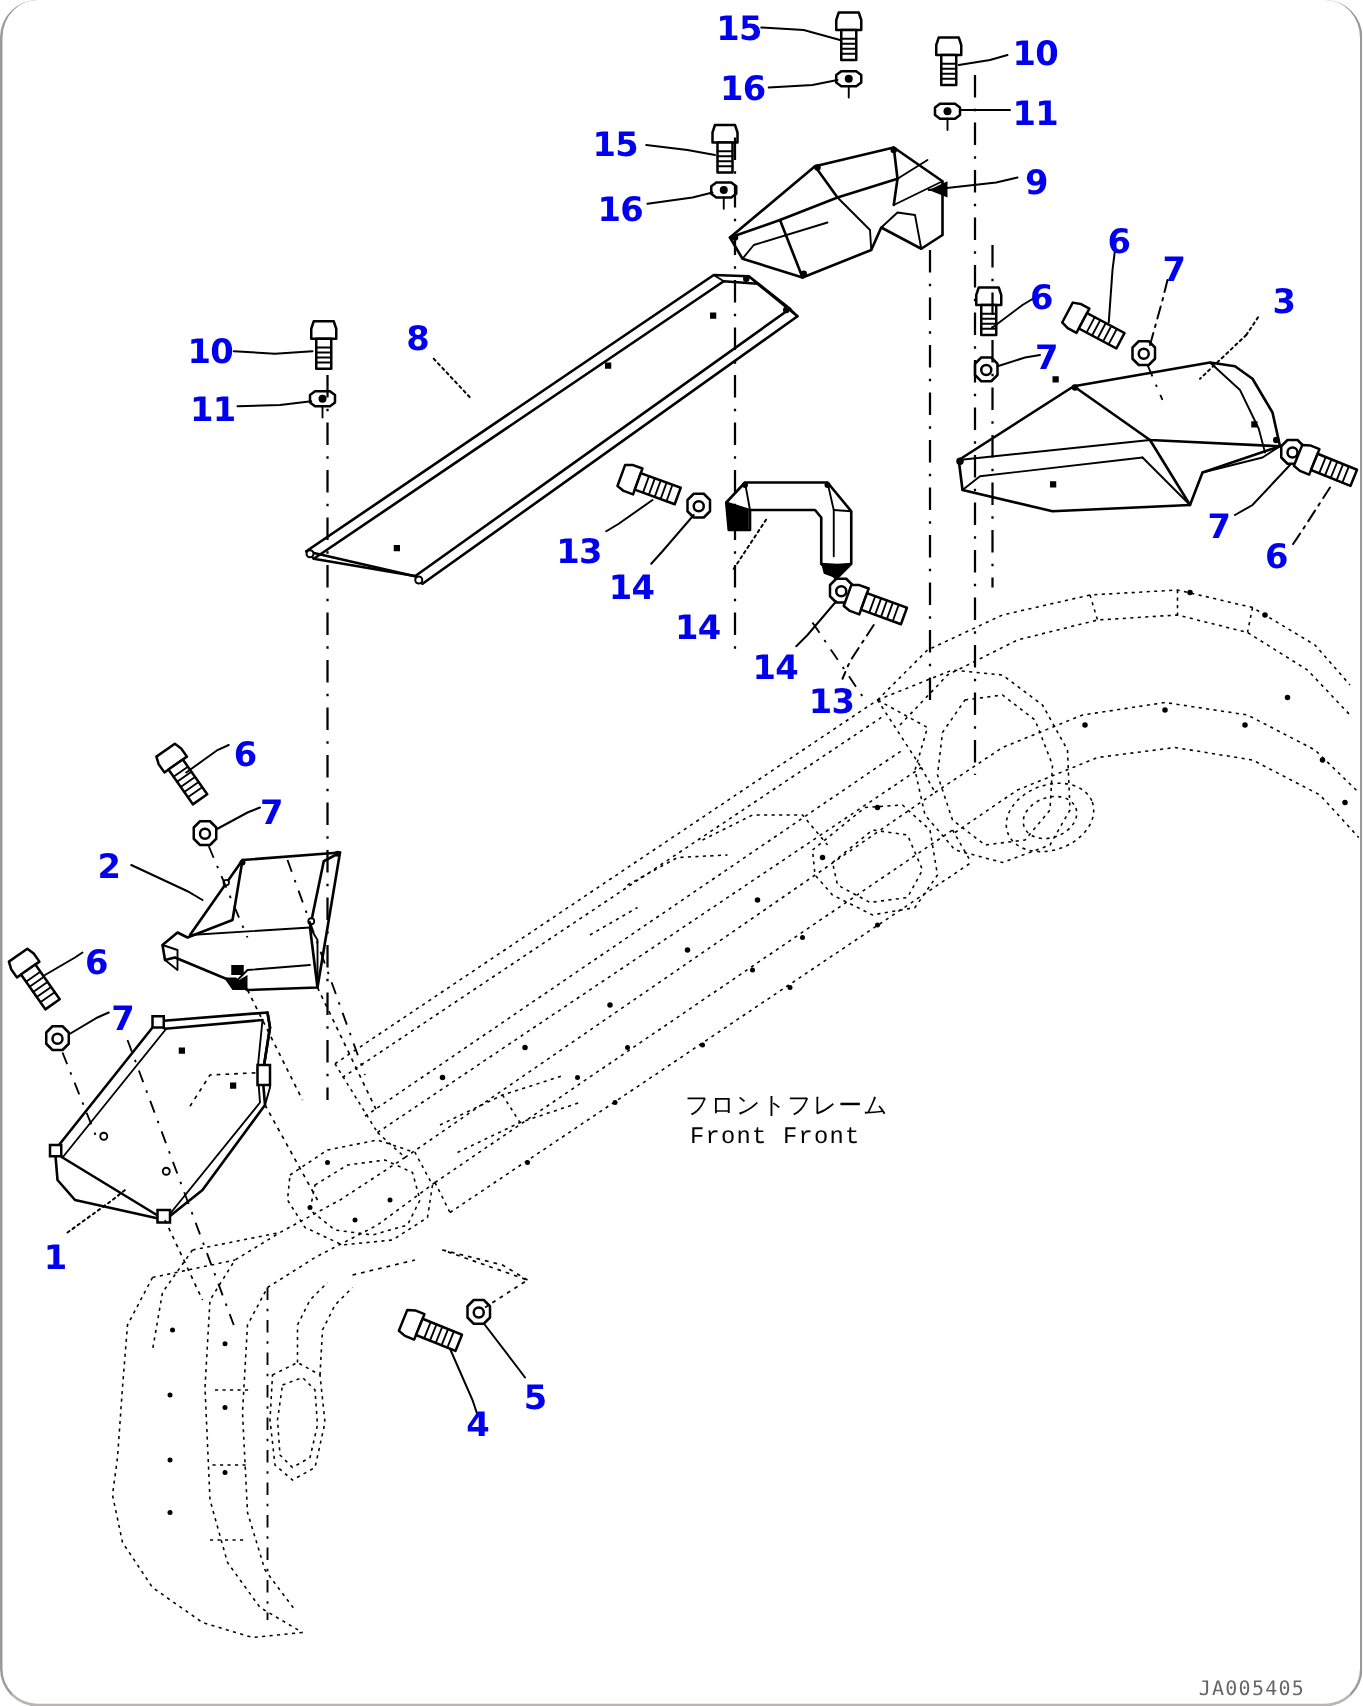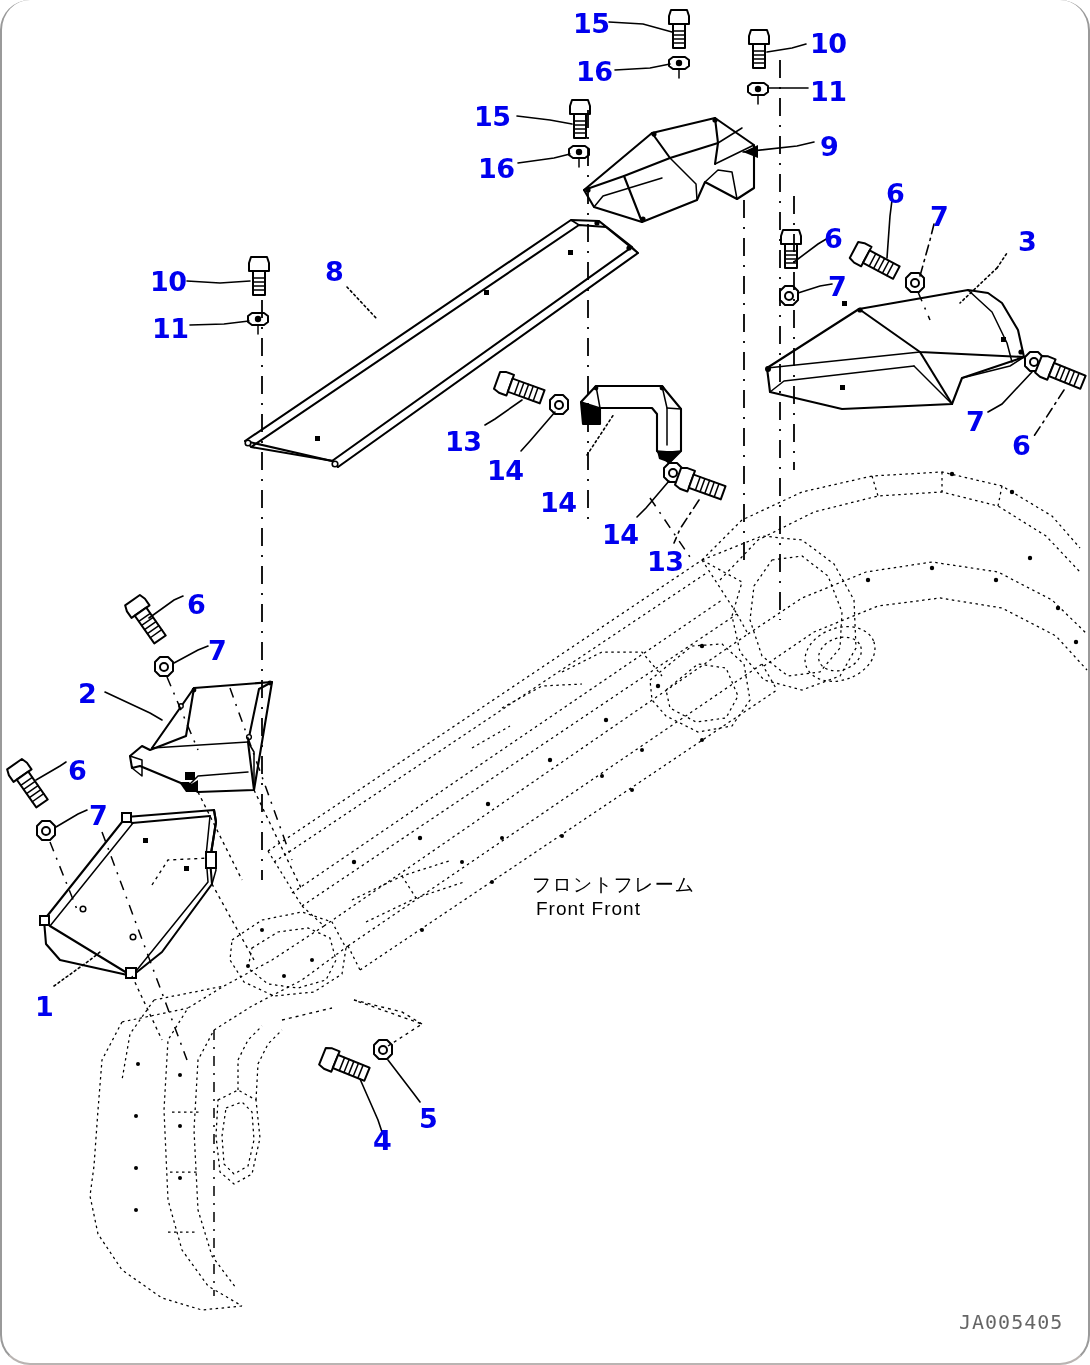--- a/index.html
+++ b/index.html
@@ -35,35 +35,37 @@
     font-weight: bold;
     font-size: 27px;
     line-height: 27px;
     letter-spacing: -0.5px;
     white-space: nowrap;
     user-select: none;
   }
   .framelabel {
     position: absolute;
     color: #000000;
-    font-family: Liberation Sans, sans-serif;
+    font-family: Liberation Mono, monospace;
     font-size: 19px;
     line-height: 24px;
     letter-spacing: 1px;
     white-space: nowrap;
     text-align: center;
+    margin-left: 16px;
   }
   .drawcode {
     position: absolute;
     color: #2b2b2b;
     font-family: "DejaVu Sans Mono", monospace;
-    font-size: 20px;
+    font-size: 16px;
     letter-spacing: 1px;
     white-space: nowrap;
     opacity: 0.72;
+    margin-top: 31px;
   }
 </style>
 </head>
 <body>
 
 <div id="page">
 
   <svg id="drawing" viewBox="0 0 1090 1365" xmlns="http://www.w3.org/2000/svg">
     <defs>
       <style>

